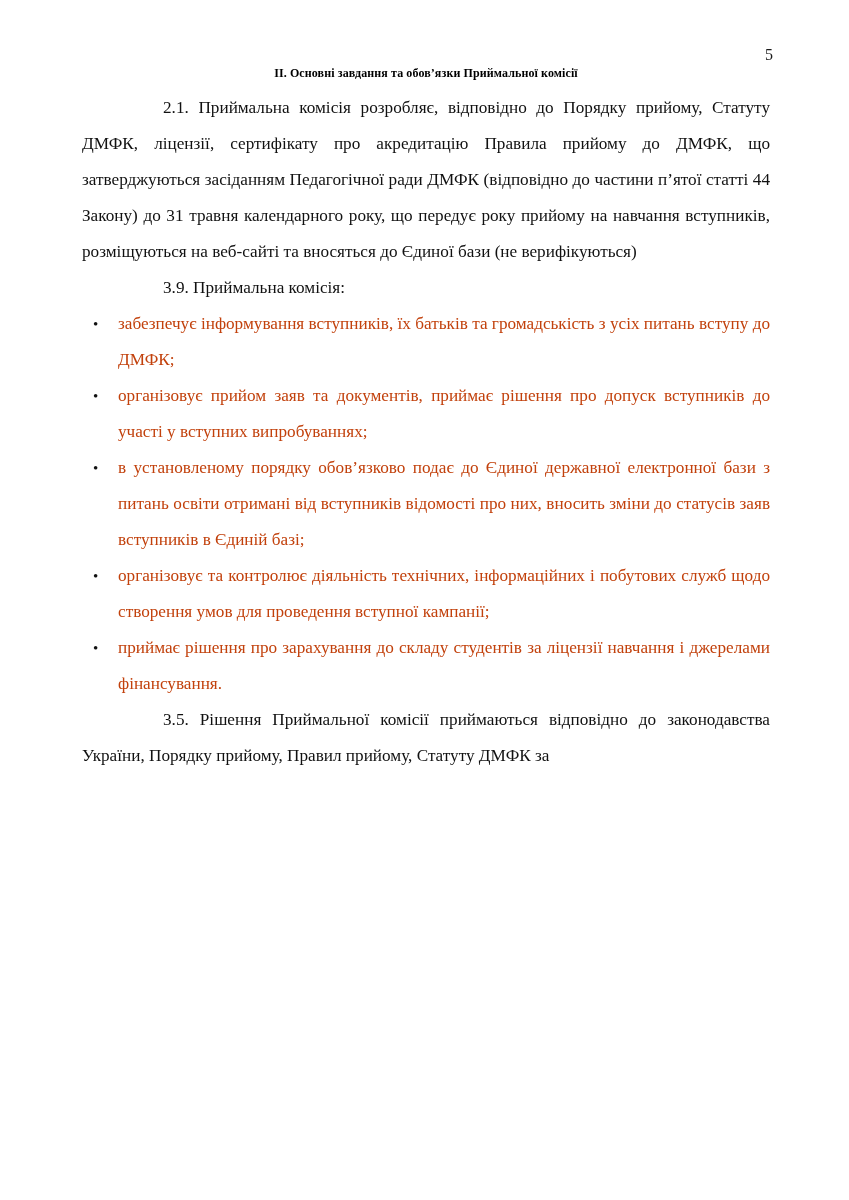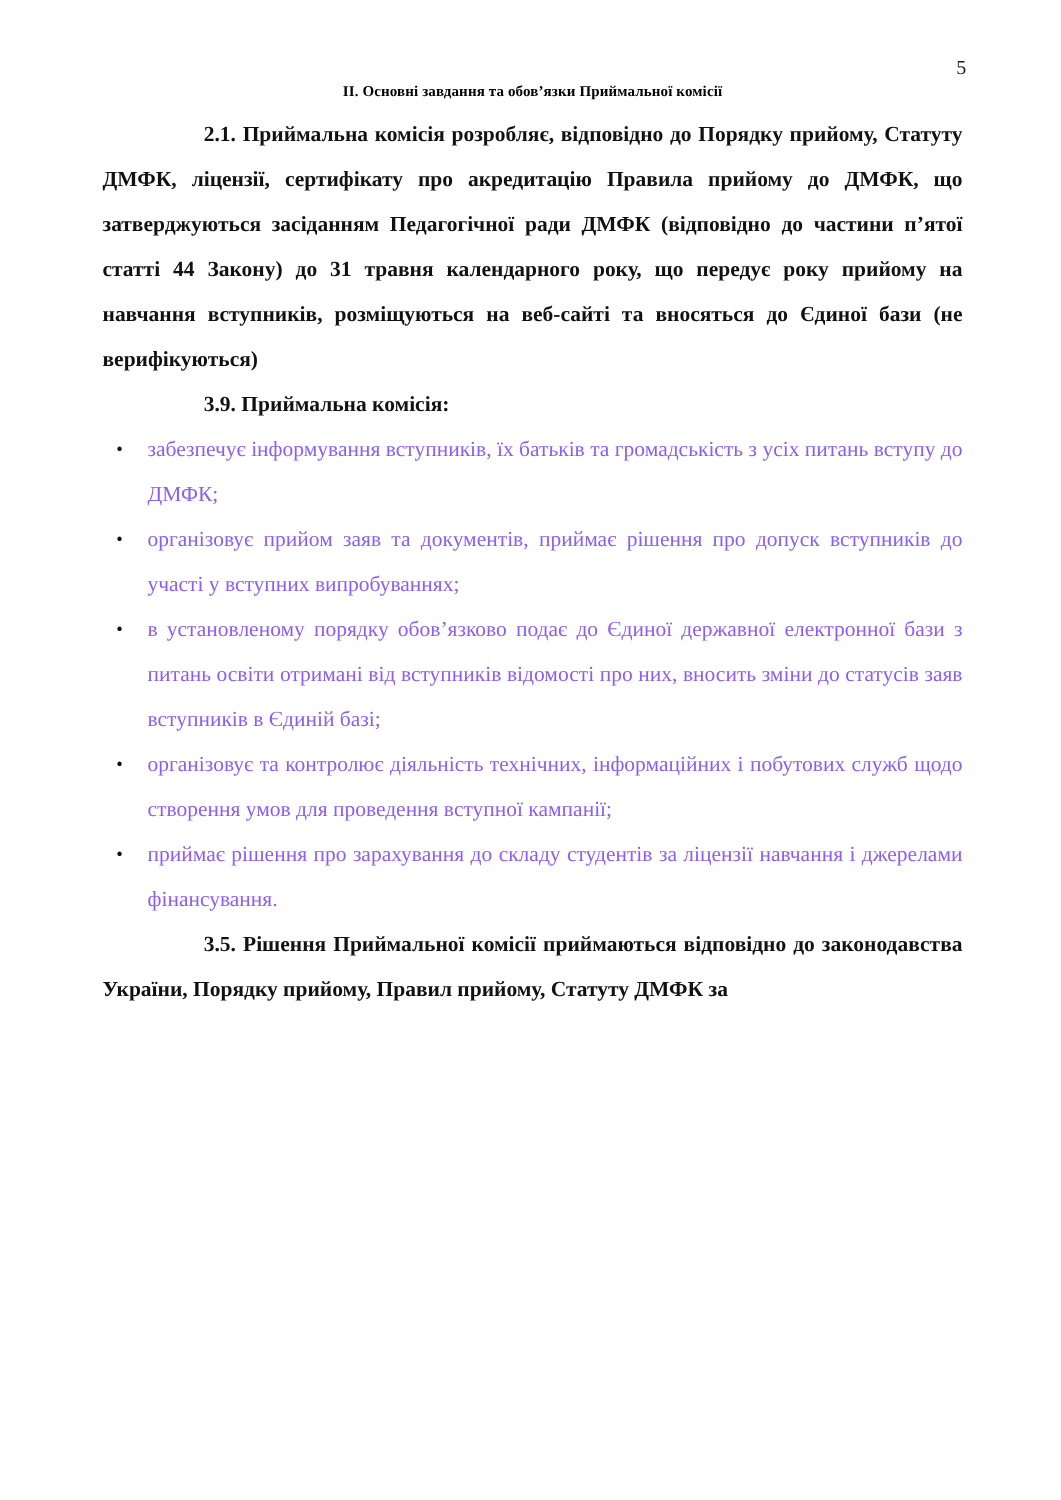--- a/index.html
+++ b/index.html
@@ -55,38 +55,37 @@
 
   p.para {
     margin: 0;
     font-size: 17.2px;
     line-height: 36px;
     text-align: justify;
     text-justify: inter-word;
     text-indent: 81px;
     color: #111;
     hyphens: none;
-    font-weight: bold;
   }
 
   ul.bullets {
     list-style: none;
     margin: 0;
     padding: 0;
   }
 
   ul.bullets > li {
     position: relative;
     margin: 0;
     padding-left: 36px; 
     font-size: 17.2px;
     line-height: 36px;
     text-align: justify;
     text-justify: inter-word;
-    color: #8b5cf6;
+    color: #c2410c;
   }
 
   ul.bullets > li::before {
     content: "\2022";
     position: absolute;
     left: 11px;  
     top: 0;
     font-size: 15px;
     line-height: 36px;
     color: #111;

